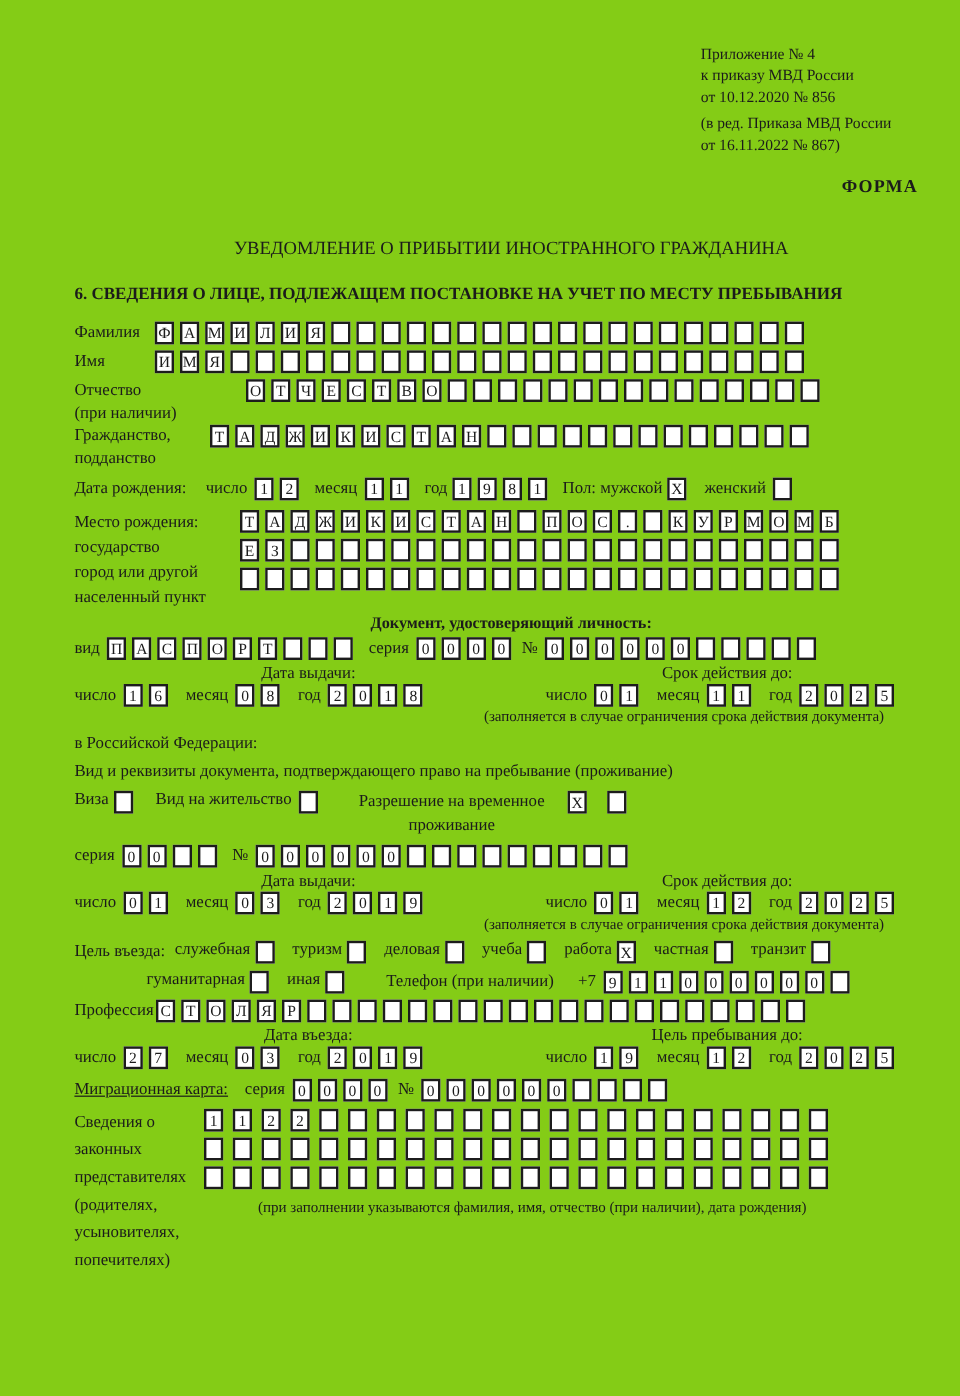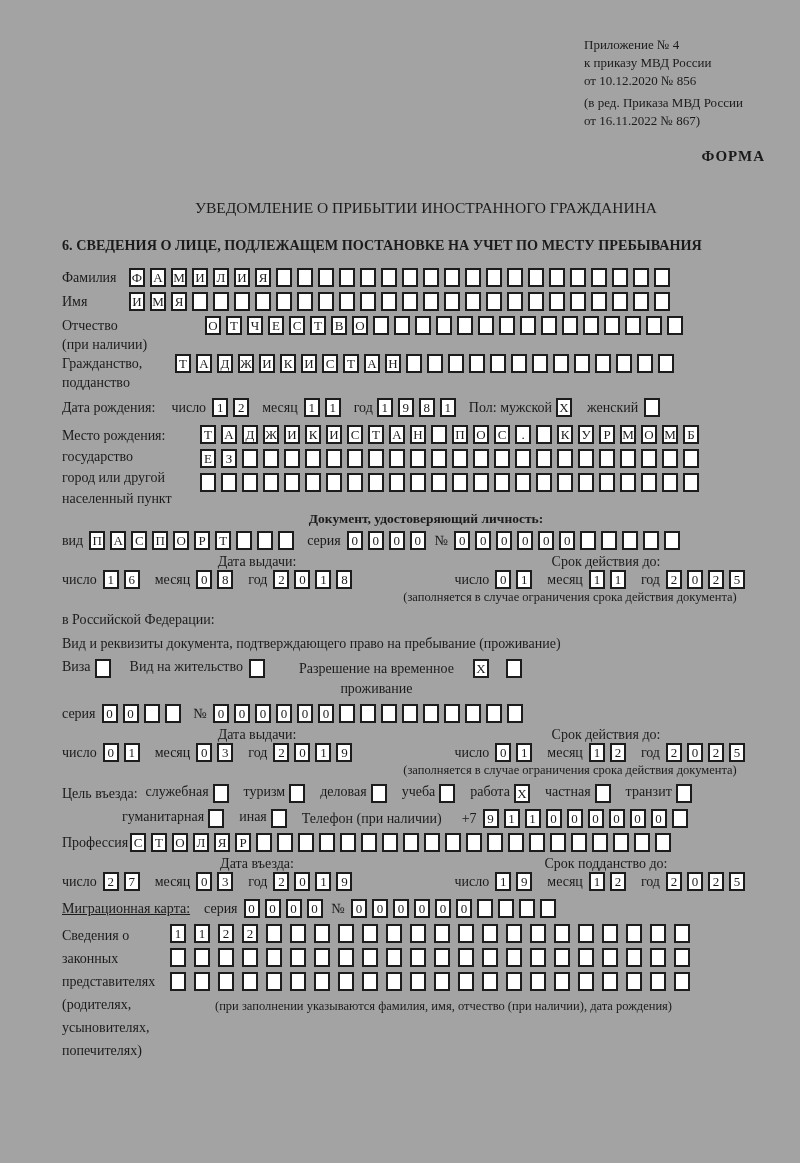--- a/index.html
+++ b/index.html
@@ -1,18 +1,18 @@
 <!DOCTYPE html>
 <html><head>
 <meta charset="utf-8">
 <style>
   * { box-sizing: border-box; }
   html,body { margin:0; padding:0; background:#e8e8e8; }
   .page {
-    width:800px; height:1163px; margin:0 auto; background:#a3a3a3;
+    width:800px; height:1163px; margin:0 auto; background:#84cc16;
     font-family:"Liberation Serif", serif; color:#1b1b1b;
     padding:36px 10px 0 62px; overflow:hidden; position:relative;
   }
   
   .ref { margin-left:auto; margin-right:28px; width:178px; font-size:13px; line-height:18px; }
   .ref .mt { margin-top:4px; }
   .forma { text-align:right; font-weight:bold; font-size:15px; letter-spacing:1px; margin:18px 25px 0 0; }
   .title { text-align:center; font-weight:normal; font-size:15.5px; line-height:22px; margin-top:32px; }
   .t-underline { display:inline-block; width:55px; height:2px; border-bottom:2px solid #2b2b2b; margin-left:10px; vertical-align:baseline; }
   .sec-heading { font-weight:bold; font-size:14.2px; margin-top:18px; white-space:nowrap; }
@@ -36,21 +36,21 @@
   .w138 { width:138px; } .w108 { width:108px; } .w68 { width:68px; }
 
   .mt14 { margin-top:14px; } .mt8 { margin-top:8px; } .mt6 { margin-top:6px; }
   .mt5 { margin-top:5px; } .mt4 { margin-top:4px; }
 
   .bp-rows .cells { margin-bottom:5px; }
   .center-h { font-weight:bold; font-size:13.5px; text-align:center; margin-top:2px; }
 
   .mr4{margin-right:4px;} .mr6{margin-right:6px;} .mr8{margin-right:8px;}
   .mr10{margin-right:10px;} .mr12{margin-right:12px;} .mr14{margin-right:14px;text-decoration:underline;}
-  .mr16{margin-right:16px;} .mr20{margin-right:20px;} .ml20{}
+  .mr16{margin-right:16px;} .mr20{margin-right:20px;} .ml20{margin-left:20px;}
 
   
   .dhdr { margin-top:4px; font-size:14px; }
   .dh-left { width:360px; flex:none; text-align:center; padding-left:30px; }
   .dh-right { flex:1; text-align:center; }
   .dgroup { display:flex; align-items:center; }
   .dgroup .lbl { margin-right:6px; }
   .dgroup .cells { margin-right:10px; }
   .dgroup.rt { margin-left:auto; margin-right:30px; }
   .note { font-size:12.5px; margin-top:1px; margin-left:auto; margin-right:30px; width:380px; text-align:center; }
@@ -612,21 +612,21 @@
         <span class="cell"></span>
         <span class="cell"></span>
         <span class="cell"></span>
         <span class="cell"></span>
         <span class="cell"></span>
       </span>
   </div>
 
   <div class="row dhdr mt8">
     <div class="dh-left">Дата въезда:</div>
-    <div class="dh-right">Срок подданство до:</div>
+    <div class="dh-right">Цель пребывания до:</div>
   </div>
   <div class="row">
     <div class="dgroup">
       <span class="lbl">число</span>
       <span class="cells">
           <span class="cell">2</span>
           <span class="cell">7</span>
         </span>
       <span class="lbl">месяц</span>
       <span class="cells">

